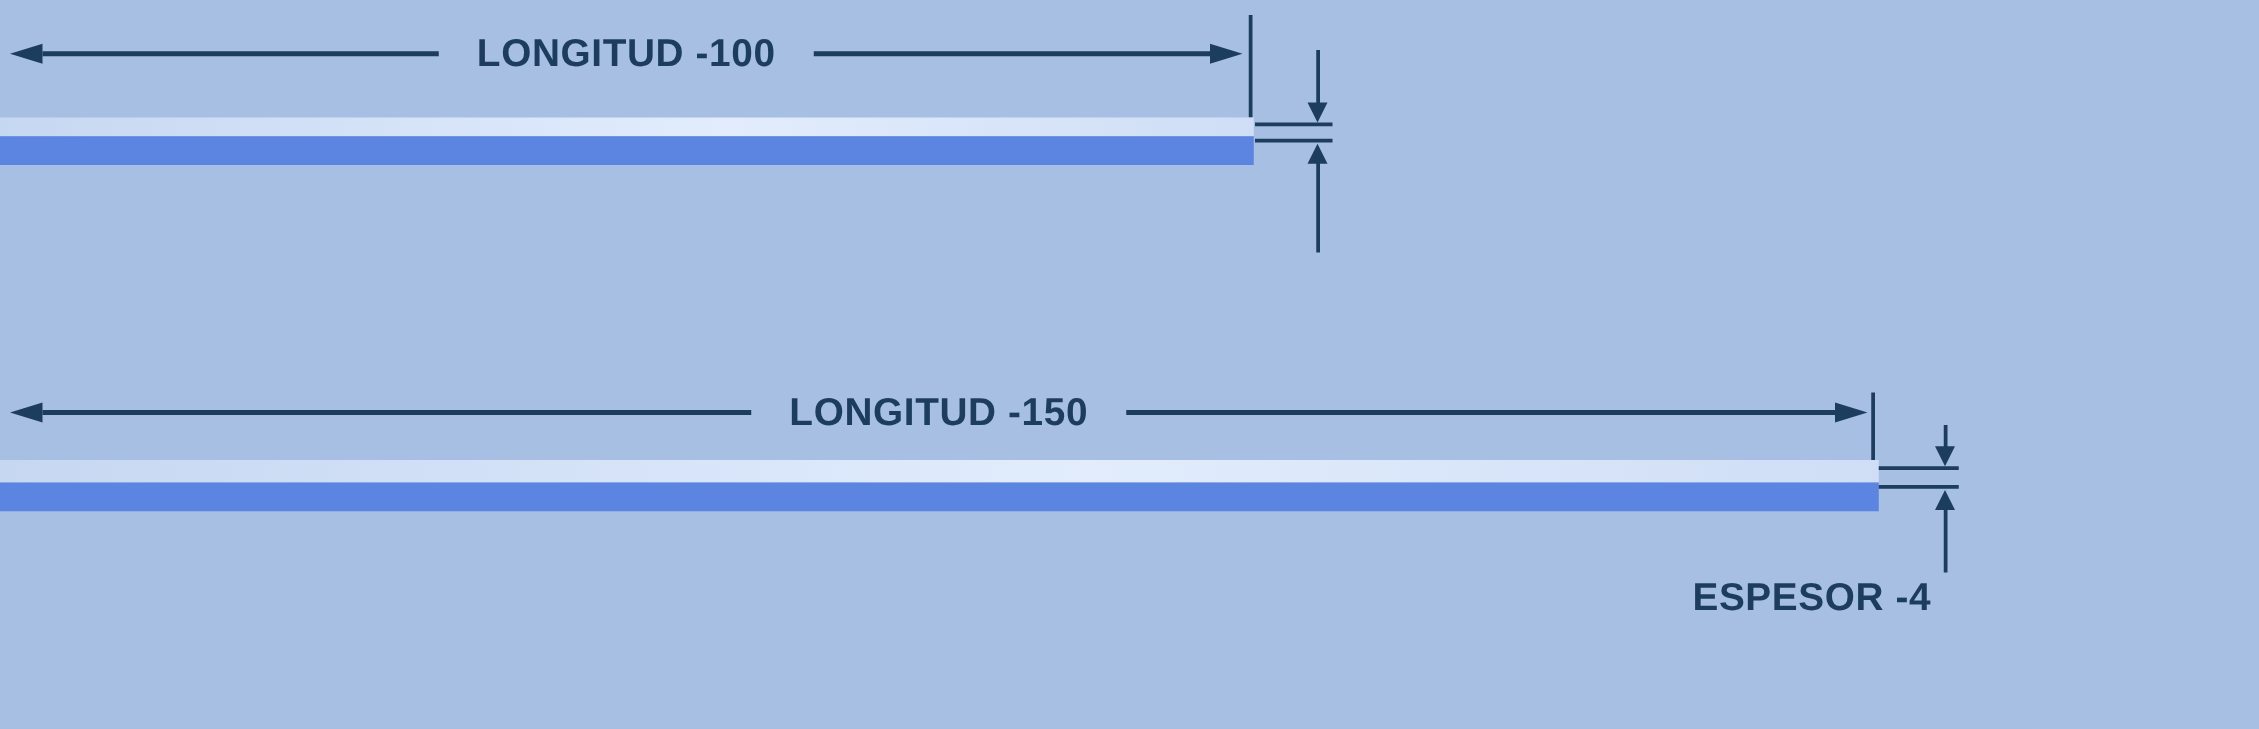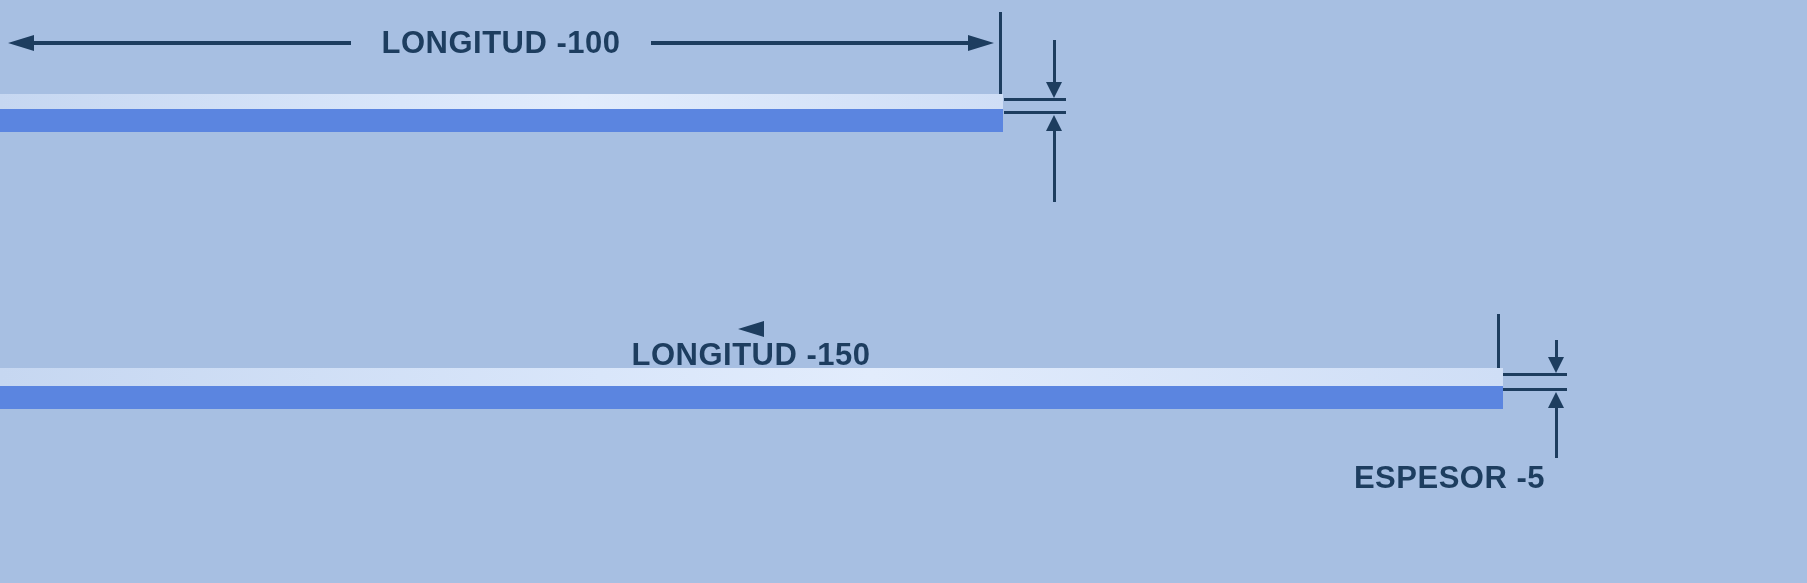--- a/index.html
+++ b/index.html
@@ -66,21 +66,21 @@
   </div>
 
   <div class="hline" style="left:1004px;top:98px;width:62px;"></div>
   <div class="hline" style="left:1004px;top:111px;width:62px;"></div>
 
   <div class="vline" style="left:1053px;top:40px;height:44px;"></div>
   <div class="av-down" style="left:1046px;top:82px;"></div>
   <div class="av-up" style="left:1046px;top:115px;"></div>
   <div class="vline" style="left:1053px;top:130px;height:72px;"></div>
 
-  <div class="dim-h" style="left:8px;top:321px;width:1486px;flex-direction:column;">
+  <div class="dim-h" style="left:8px;top:321px;width:1486px;">
     <span class="ah-left"></span>
     <span class="seg"></span>
     <span class="dim-label">LONGITUD -150</span>
     <span class="seg"></span>
     <span class="ah-right"></span>
   </div>
 
   <div class="vline" style="left:1497px;top:314px;height:56px;"></div>
 
   <div class="bar" style="top:368px;width:1503px;">
@@ -89,15 +89,15 @@
   </div>
 
   <div class="hline" style="left:1503px;top:373px;width:64px;"></div>
   <div class="hline" style="left:1503px;top:388px;width:64px;"></div>
 
   <div class="vline" style="left:1555px;top:340px;height:20px;"></div>
   <div class="av-down" style="left:1548px;top:357px;"></div>
   <div class="av-up" style="left:1548px;top:392px;"></div>
   <div class="vline" style="left:1555px;top:406px;height:52px;"></div>
 
-  <div class="esp-label" style="right:262px;top:460px;">ESPESOR -5</div>
+  <div class="esp-label" style="right:262px;top:460px;">ESPESOR -4</div>
 
 </div>
 
 </body></html>

